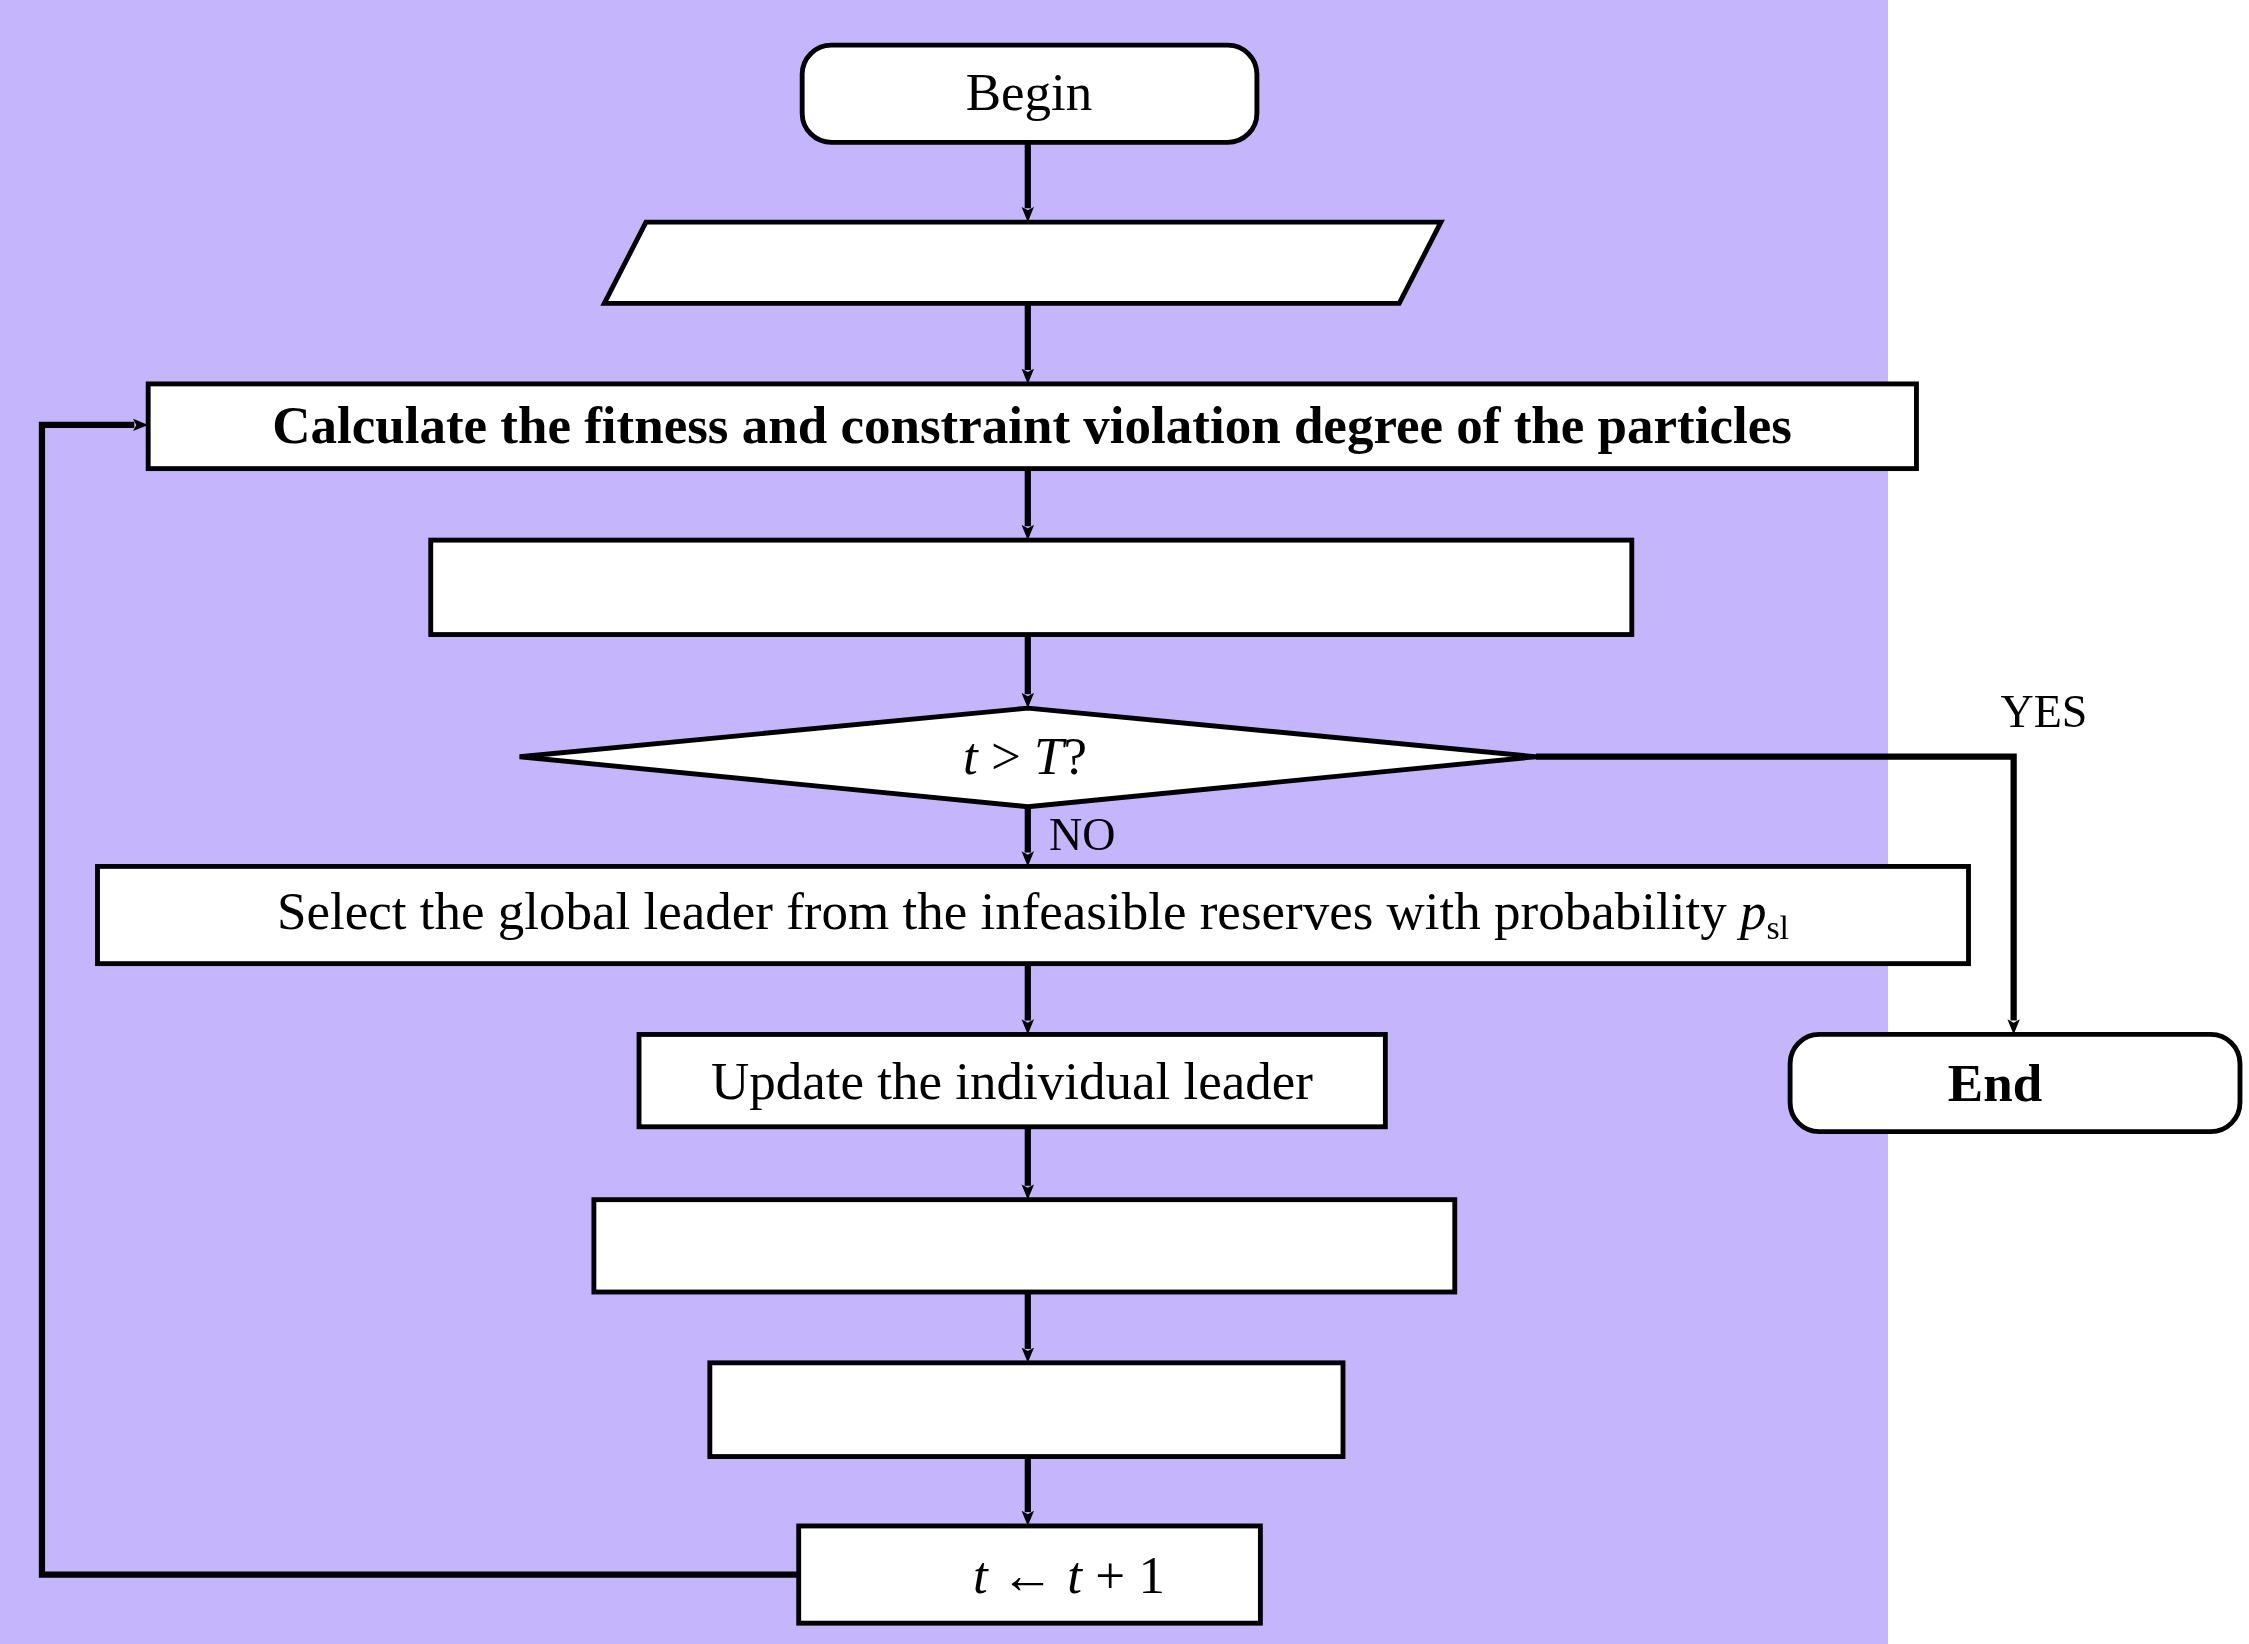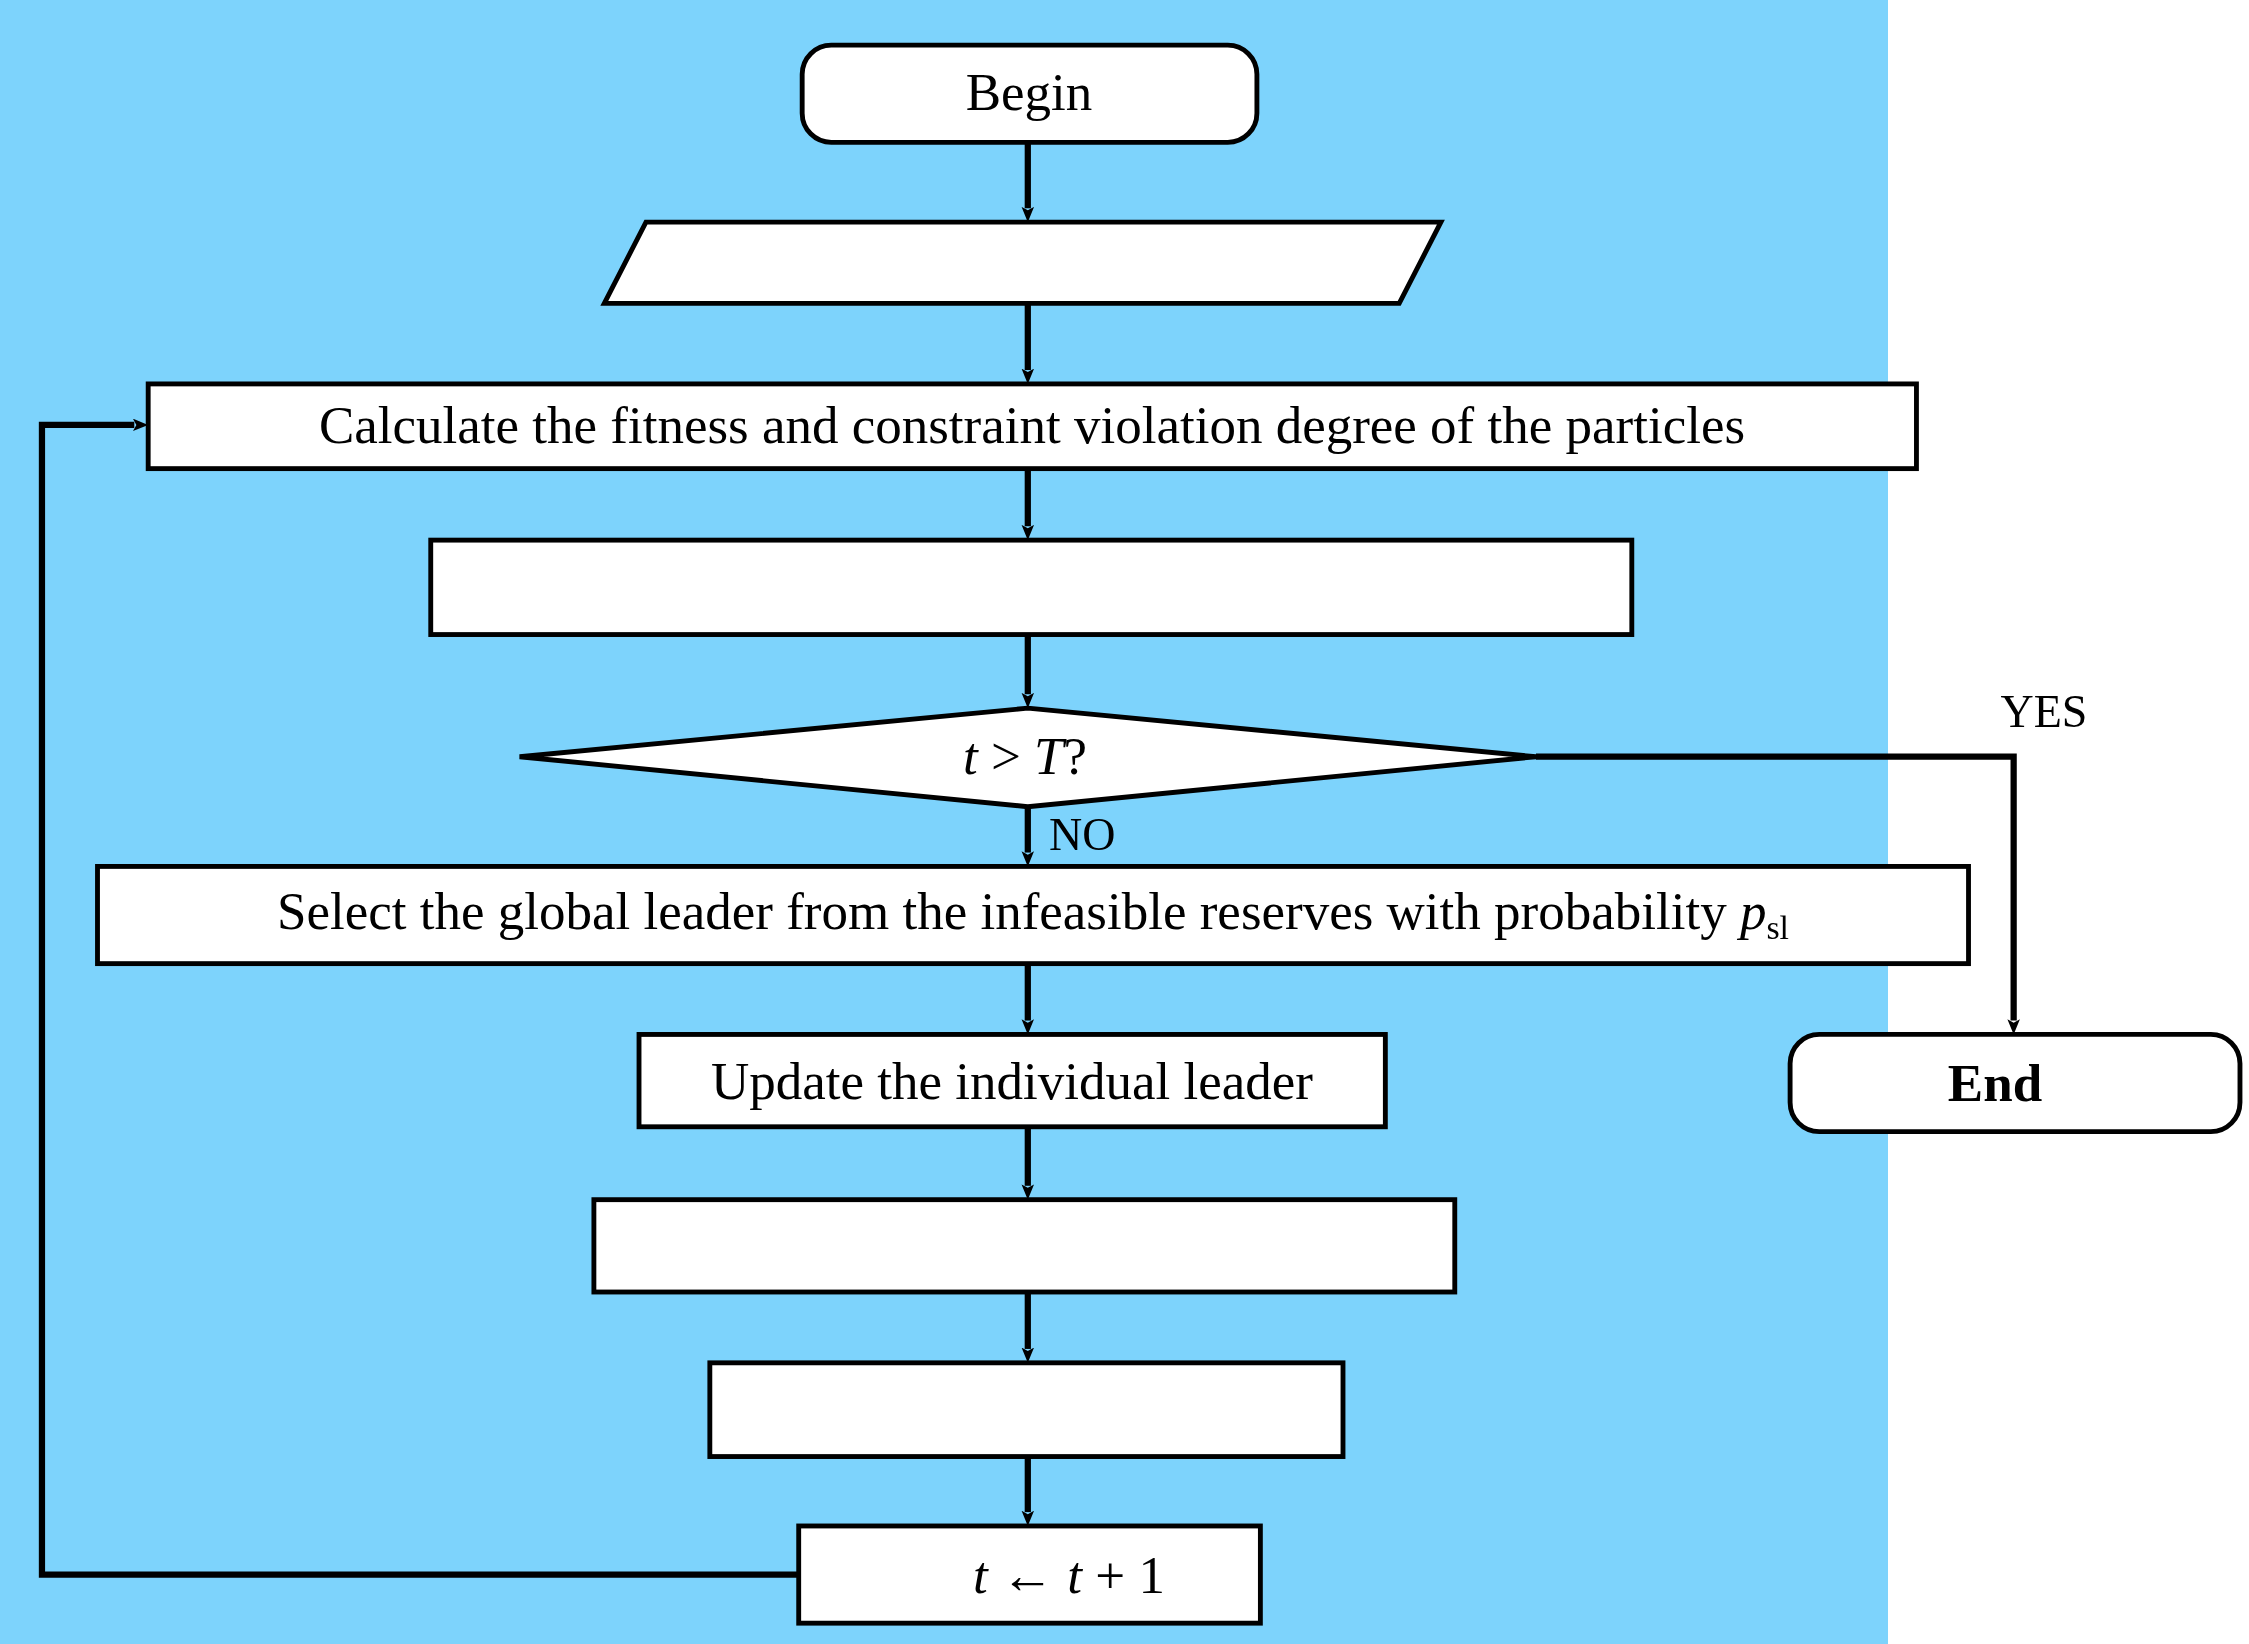--- a/index.html
+++ b/index.html
@@ -1,18 +1,18 @@
 <!DOCTYPE html>
 <html style="font-size:11px"><head>
 <meta charset="utf-8">
 <style>
   html,body{margin:0;padding:0;background:#ffffff;}
   body{width:2250px;height:1644px;overflow:hidden;
        font-family:"Liberation Serif","DejaVu Serif",serif;}
-  #stage{position:relative;width:1888px;height:1644px;background:#7dd3fc;}
+  #stage{position:relative;width:1888px;height:1644px;background:#c4b5fd;}
   svg.flow{position:absolute;left:0;top:0;width:2250px;height:1644px;}
   .shape{fill:#ffffff;stroke:#000000;stroke-width:7;}
   .conn{stroke:#000000;stroke-width:9;fill:none;}
   .ah{fill:#000000;}
   .lbl{position:absolute;color:#000;line-height:1;white-space:nowrap;
        font-family:"Liberation Serif","DejaVu Serif",serif;}
   .ctr{transform:translate(-50%,-50%);}
   .t-node{font-size:53px;}
   .t-small{font-size:46px;}
   .mi{font-style:italic;}
@@ -71,21 +71,21 @@
     <line class="conn" x1="1480" y1="2098" x2="1480" y2="2178" marker-end="url(#arrow)"></line>
 
     <path class="conn" d="M2212,1090 L2900,1090 L2900,1470" marker-end="url(#arrow)"></path>
 
     <path class="conn" d="M1150,2268 L60,2268 L60,612 L193,612" marker-end="url(#arrow)"></path>
   </svg>
 
   <div class="lbl ctr t-node" style="left:1029px;top:92px;">Begin</div>
 
 
-  <div class="lbl ctr t-node" style="left:1032px;top:425px;">Calculate the fitness and constraint violation degree of the particles</div>
+  <div class="lbl ctr t-node" style="left:1032px;top:425px;font-weight:bold;">Calculate the fitness and constraint violation degree of the particles</div>
 
 
   <div class="lbl ctr t-node" style="left:1025px;top:756px;">
     <span class="mi">t</span><span> &gt; </span><span class="mi">T</span><span>?</span>
   </div>
 
   <div class="lbl ctr t-node" style="left:1033px;top:915px;">
     <span>Select the global leader from the infeasible reserves with probability </span><span class="mi">p</span><span class="sub">sl</span>
   </div>
 

